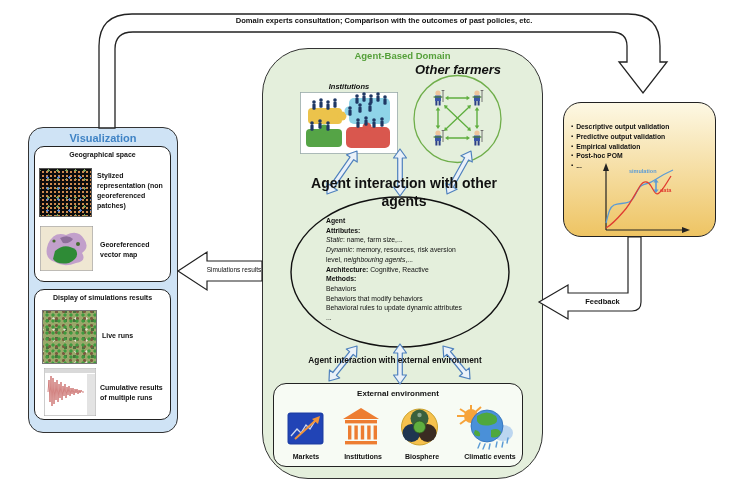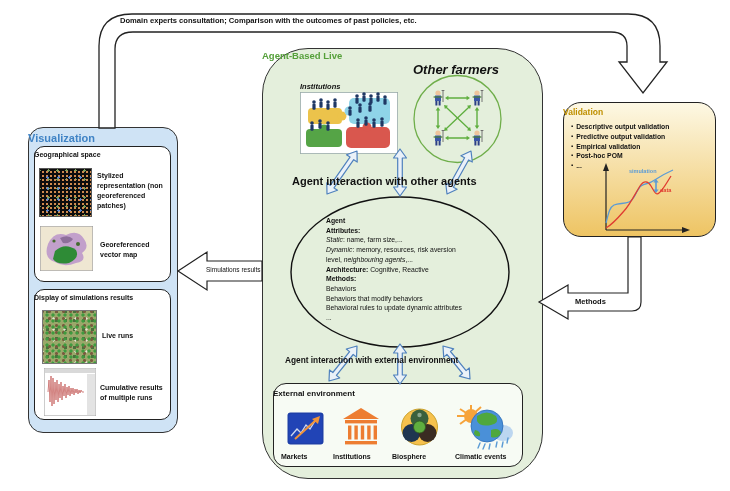--- a/index.html
+++ b/index.html
@@ -1,19 +1,19 @@
 <!DOCTYPE html>
 <html><head>
 <meta charset="utf-8">
 <style>
   *{box-sizing:border-box;margin:0;padding:0}
   body{font-family:"Liberation Sans",sans-serif;background:#fff}
   .canvas{position:relative;width:730px;height:491px;background:#fff;overflow:hidden}
   .txt{position:absolute;color:#111;font-family:"Liberation Sans",sans-serif;z-index:6;line-height:1.25}
-  .ctr{text-align:left}
+  .ctr{text-align:center}
   .b{font-weight:bold}
   .i{font-style:italic}
   .panel{position:absolute;z-index:1}
   .viz-panel{left:28px;top:127px;width:150px;height:306px;background:#cfe3f5;border:1.4px solid #333;border-radius:15px}
   .abm-panel{left:262px;top:48px;width:281px;height:431px;background:#e4efdc;border:1.5px solid #333;border-radius:46px}
   .val-panel{left:563px;top:102px;width:153px;height:135px;background:linear-gradient(#fdf8e4,#eec463);border:1.4px solid #222;border-radius:18px}
   .inner-box{position:absolute;background:#fff;border:1.2px solid #222;border-radius:10px;z-index:2}
   .ext-box{position:absolute;left:273px;top:383px;width:250px;height:84px;background:#f7fbf4;border:1.4px solid #222;border-radius:13px;z-index:2}
   .overlay{position:absolute;left:0;top:0;width:730px;height:491px;z-index:4;pointer-events:none}
   .imgbox{position:absolute;z-index:3}
@@ -314,24 +314,24 @@
   <div class="txt ctr" style="left:120px;top:16px;width:528px;font-size:7.6px;font-weight:600">Domain experts consultation; Comparison with the outcomes of past policies, etc.</div>
 
   <div class="txt ctr b" style="left:28px;top:132px;width:150px;font-size:11px;color:#3f83c5">Visualization</div>
   <div class="txt ctr b" style="left:34px;top:151px;width:137px;font-size:7px">Geographical space</div>
   <div class="txt b" style="left:97px;top:171px;width:72px;font-size:7px;line-height:10px">Stylized representation (non georeferenced patches)</div>
   <div class="txt b" style="left:100px;top:240px;width:66px;font-size:7px;line-height:10px">Georeferenced vector map</div>
   <div class="txt ctr b" style="left:34px;top:294px;width:137px;font-size:7px">Display of simulations results</div>
   <div class="txt b" style="left:102px;top:332px;width:60px;font-size:7px">Live runs</div>
   <div class="txt b" style="left:100px;top:383px;width:70px;font-size:7px;line-height:10px">Cumulative results of multiple runs</div>
 
-  <div class="txt ctr b" style="left:262px;top:50px;width:281px;font-size:9.5px;color:#55a03a">Agent-Based Live</div>
+  <div class="txt ctr b" style="left:262px;top:50px;width:281px;font-size:9.5px;color:#55a03a">Agent-Based Domain</div>
   <div class="txt ctr b i" style="left:300px;top:82px;width:98px;font-size:7.5px">Institutions</div>
   <div class="txt ctr b i" style="left:413px;top:62px;width:90px;font-size:13px">Other farmers</div>
-  <div class="txt ctr b" style="left:292px;top:175px;width:200px;font-size:11px">Agent interaction with other agents</div>
+  <div class="txt ctr b" style="left:304px;top:175px;width:200px;font-size:14px">Agent interaction with other agents</div>
   <div class="txt" style="left:326px;top:216px;width:160px;font-size:6.8px;line-height:9.7px">
       <div><span style="font-weight: bold;">Agent</span></div>
       <div><span style="font-weight: bold;">Attributes:</span></div>
       <div><span style="font-style: italic;">Static</span><span>: name, farm size,...</span></div>
       <div><span style="font-style: italic;">Dynamic</span><span>: memory, resources, risk aversion</span></div>
       <div><span>level, </span><span style="font-style: italic;">neighbouring agents</span><span>,...</span></div>
       <div><span style="font-weight: bold;">Architecture:</span><span> Cognitive, Reactive</span></div>
       <div><span style="font-weight: bold;">Methods:</span></div>
       <div><span>Behaviors</span></div>
       <div><span>Behaviors that modify behaviors</span></div>
@@ -339,21 +339,20 @@
       <div><span>...</span></div>
     </div>
   <div class="txt ctr b" style="left:273px;top:389px;width:250px;font-size:8px">External environment</div>
   <div class="txt ctr b" style="left:285px;top:355px;width:220px;font-size:8.3px">Agent interaction with external environment</div>
 
   <div class="txt ctr b" style="left:281px;top:453px;width:50px;font-size:7px">Markets</div>
   <div class="txt ctr b" style="left:333px;top:453px;width:60px;font-size:7px">Institutions</div>
   <div class="txt ctr b" style="left:392px;top:453px;width:60px;font-size:7px">Biosphere</div>
   <div class="txt ctr b" style="left:455px;top:453px;width:70px;font-size:7px">Climatic events</div>
 
-  <div class="txt ctr b" style="left:563px;top:107px;width:153px;font-size:8.5px;color:#bf8f00">Validation</div>
   <div class="txt" style="left:571px;top:122px;width:140px">
       <div class="vbullet">
         <span class="vmark">▪</span>
         <span>Descriptive output validation</span>
       </div>
       <div class="vbullet">
         <span class="vmark">▪</span>
         <span>Predictive output validation</span>
       </div>
       <div class="vbullet">
@@ -366,15 +365,15 @@
       </div>
       <div class="vbullet">
         <span class="vmark">▪</span>
         <span>...</span>
       </div>
     </div>
   <div class="txt" style="left:629px;top:168px;width:40px;font-size:5.5px;font-weight:600;color:#5b9bd5">simulation</div>
   <div class="txt b" style="left:660px;top:187px;width:25px;font-size:5.5px;color:#e03c31">data</div>
 
   <div class="txt ctr" style="left:206px;top:266px;width:56px;font-size:6.5px">Simulations results</div>
-  <div class="txt ctr" style="left:575px;top:297px;width:55px;font-size:7.5px;font-weight:600">Methods</div>
+  <div class="txt ctr" style="left:575px;top:297px;width:55px;font-size:7.5px;font-weight:600">Feedback</div>
 
 </div>
 
 </body></html>

